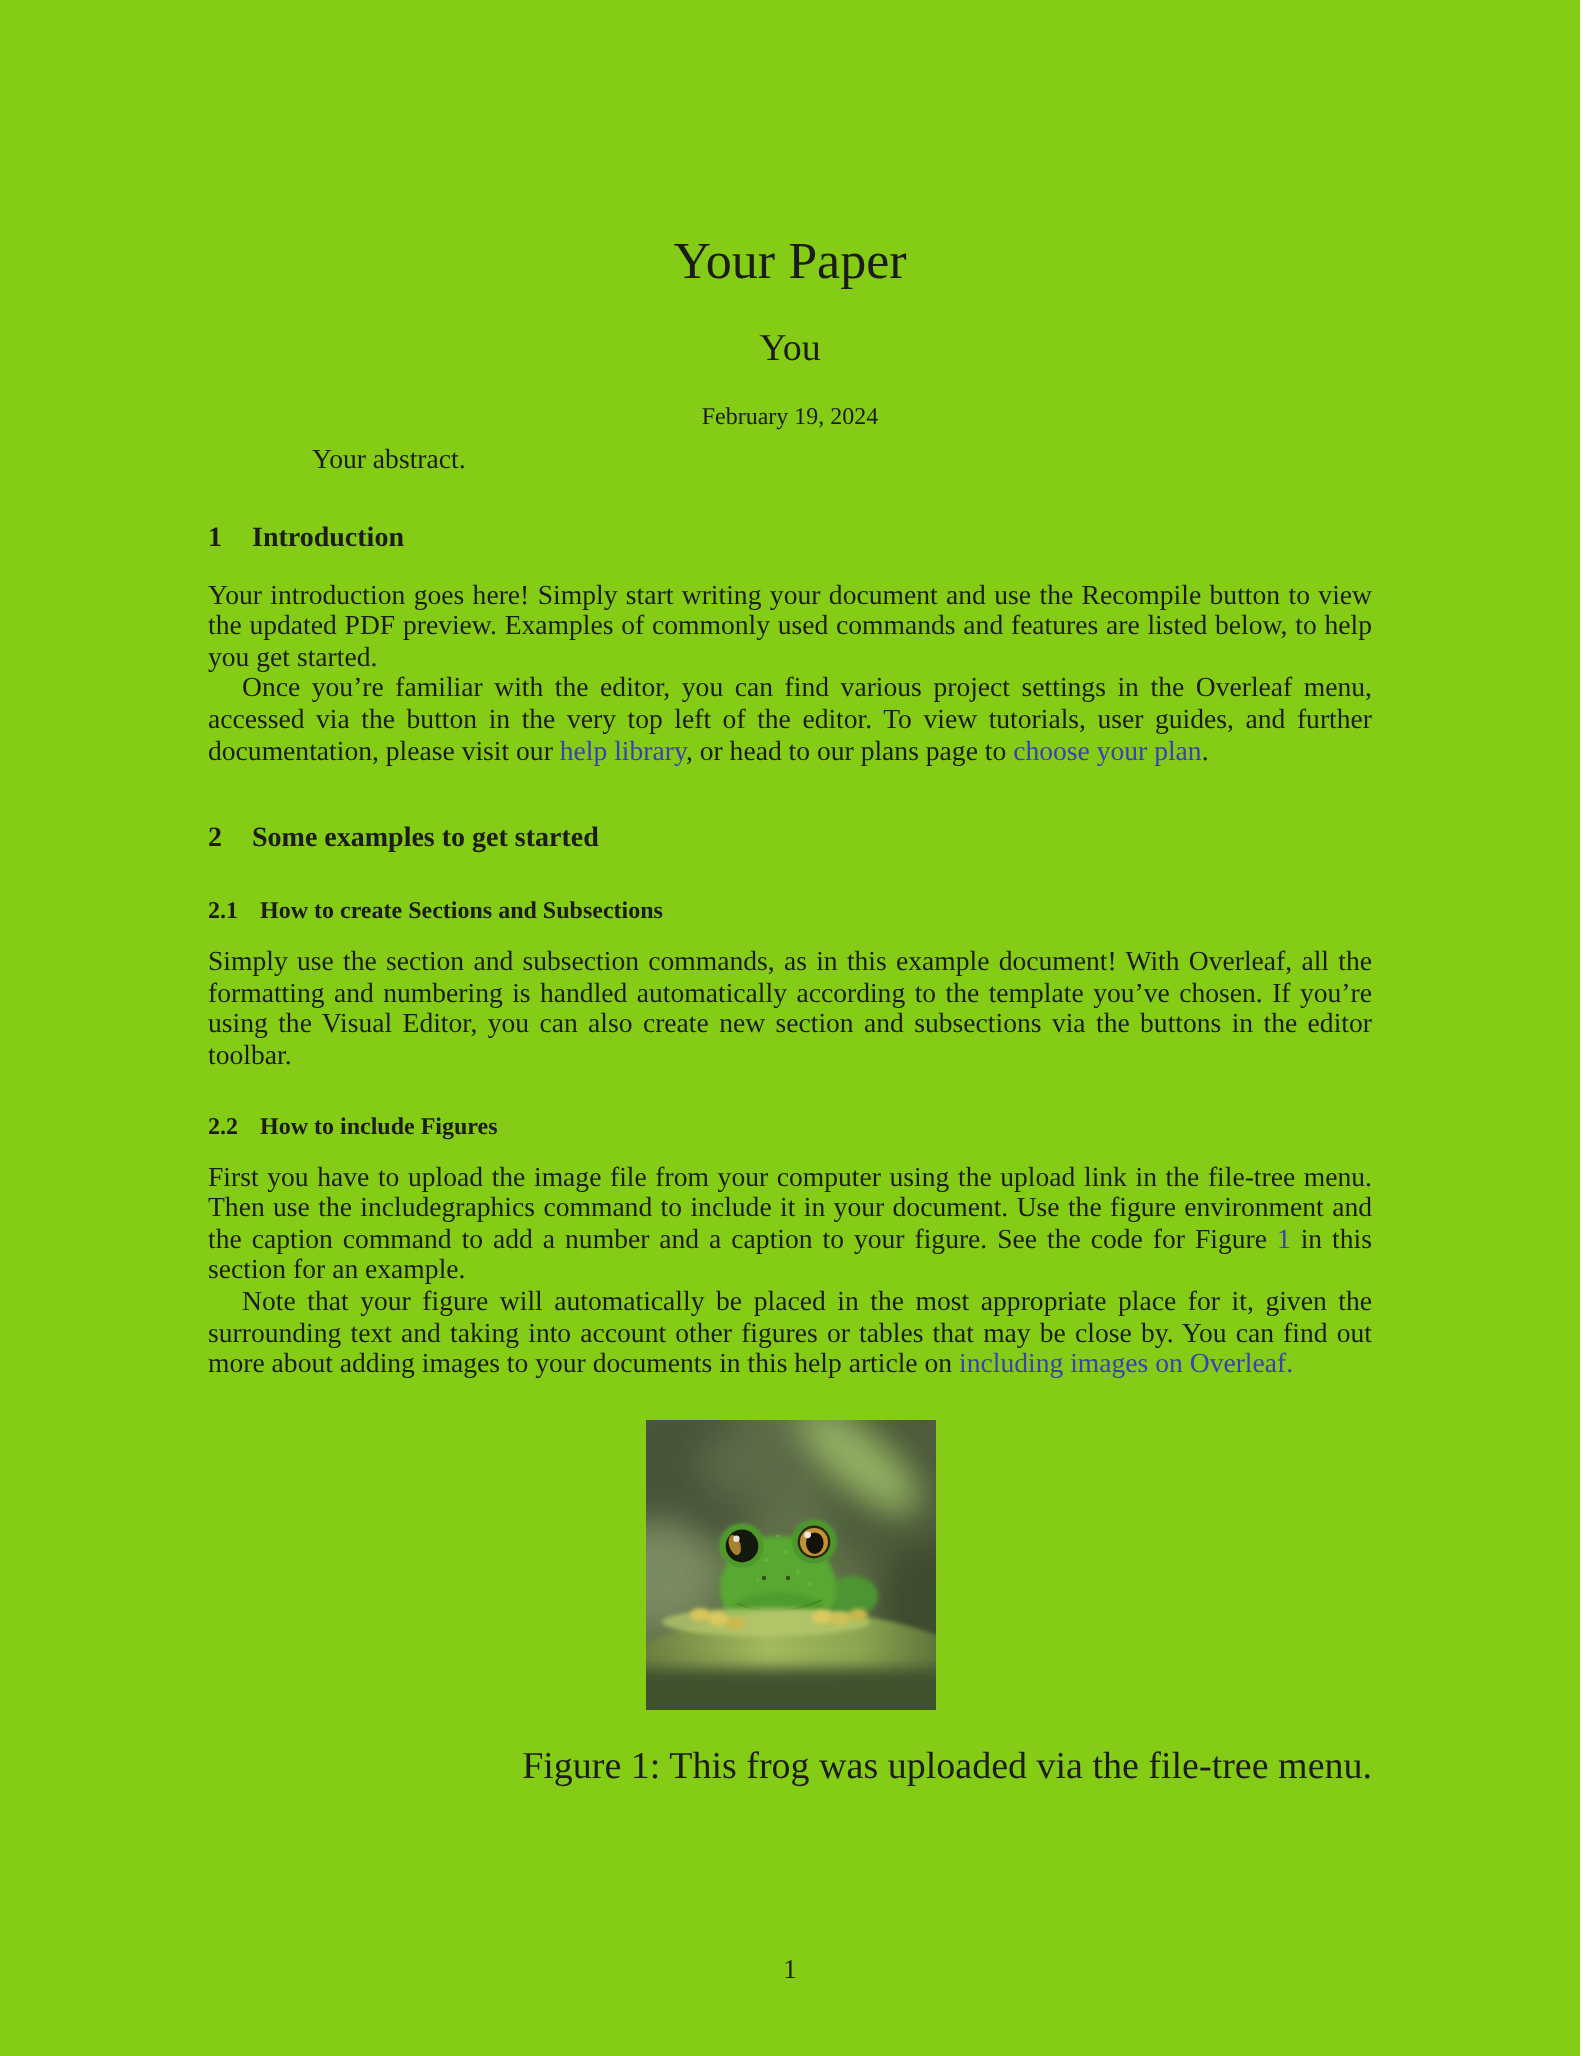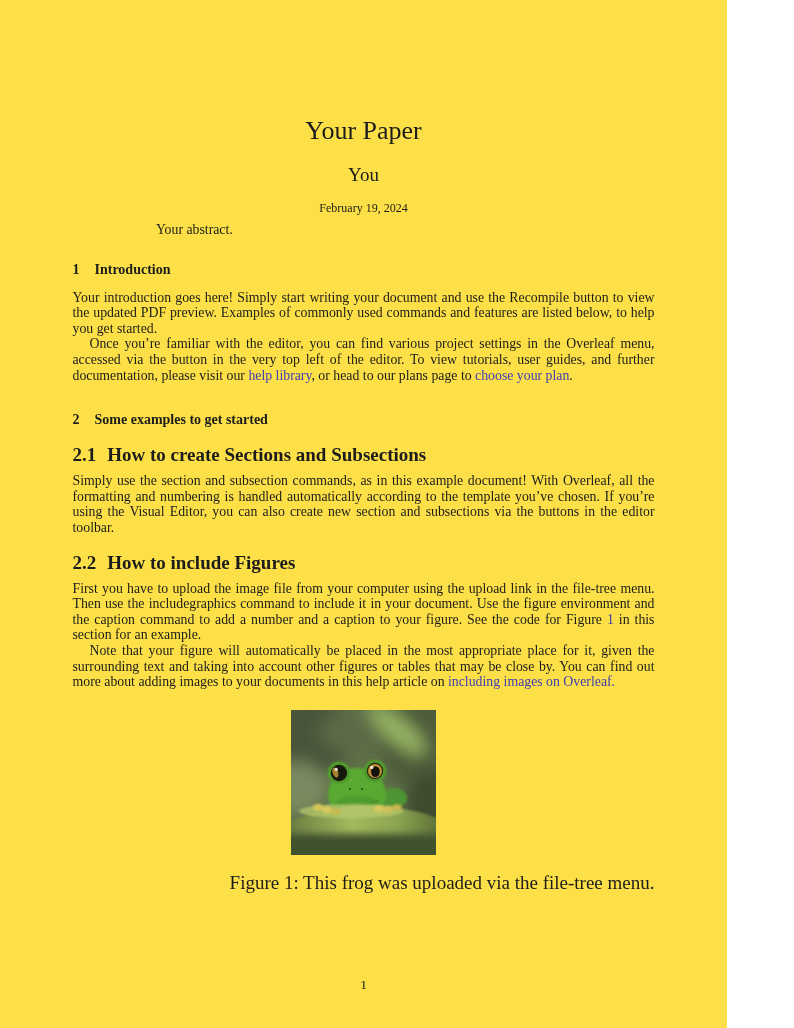--- a/index.html
+++ b/index.html
@@ -1,21 +1,21 @@
 <!DOCTYPE html>
 <html style="--link-color: #3d3db5; --text-color: #1c1c1c;"><head>
 <meta charset="utf-8">
 <style>
   :root { --link-color: #3d3db5; --text-color: #1c1c1c; }
   html, body { margin: 0; padding: 0; background: #ffffff; }
   .page {
     position: relative;
-    width: 727px;
+    width: 790px;
     height: 1028px;
-    background: #fde047;
+    background: #84cc16;
     font-family: "Liberation Serif", serif;
     color: var(--text-color);
     overflow: hidden;
   }
   .titleblock { padding-top: 116px; text-align: center; }
   .doc-title  { font-size: 26px; line-height: 30px; }
   .doc-author { font-size: 19px; margin-top: 18px; }
   .doc-date   { font-size: 12px; margin-top: 15px; }
 
   .abstract-heading {
@@ -33,21 +33,21 @@
   .content { width: 582px; margin: 0 auto; }
 
   h2.sec {
     font-size: 14px;
     line-height: 23px;
     margin: 20px 0 0 0;
     font-weight: bold;
   }
   h2.sec .sec-num { display: inline-block; margin-right: 15px; }
   h3.subsec {
-    font-size: 19px;
+    font-size: 12px;
     line-height: 18px;
     margin: 15px 0 0 0;
     font-weight: bold;
   }
   h3.subsec .sec-num { display: inline-block; margin-right: 11px; }
 
   .para {
     margin: 9px 0 0 0;
     font-size: 13.8px;
     line-height: 15.6px;

